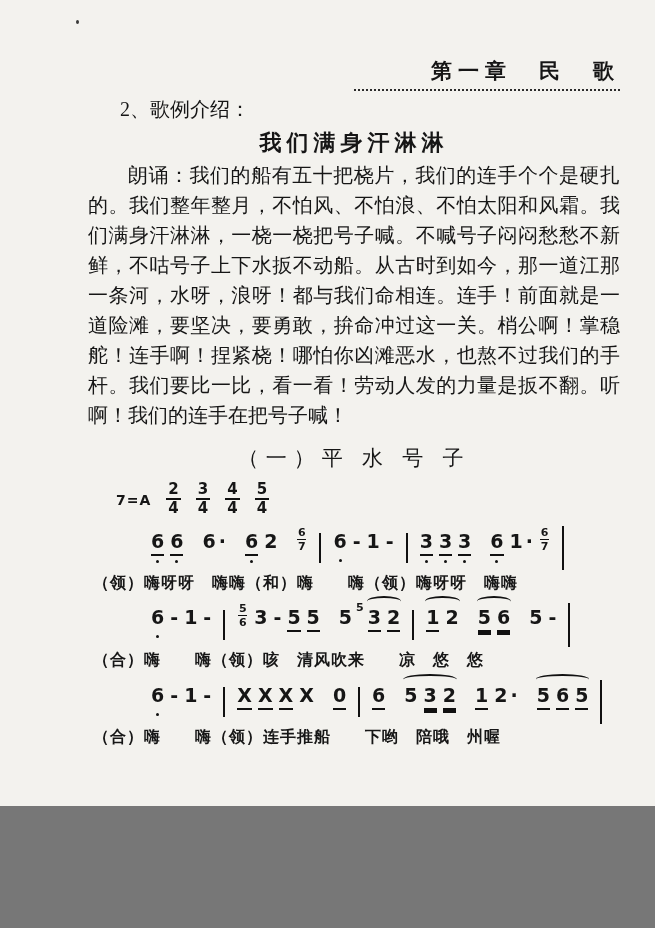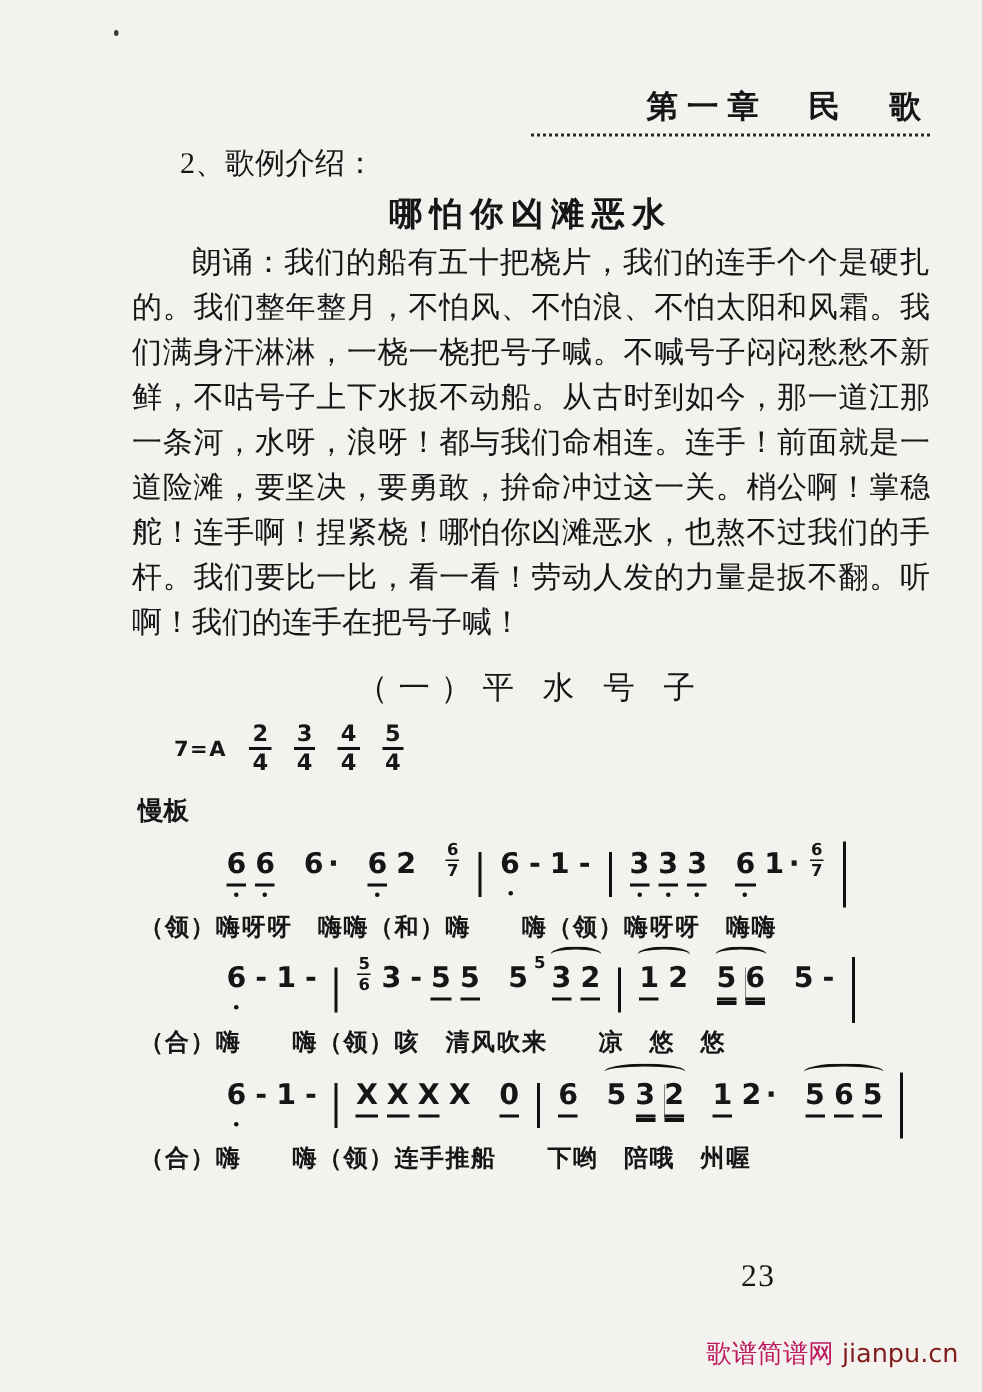--- a/index.html
+++ b/index.html
@@ -1,19 +1,19 @@
 <!DOCTYPE html>
 <html><head>
 <meta charset="utf-8">
 <style>
   html,body{margin:0;padding:0;}
   body{background:#777;}
   .page{
     position:relative;
-    width:655px;height:928px;
+    width:655px;height:806px;
     background:#f3f2ee;
     color:#161616;
     font-family:"Liberation Serif","DejaVu Serif",serif;
     overflow:hidden;
     margin:0 auto;
     box-sizing:border-box;
   }
   .inner{padding:58px 35px 0 88px;box-sizing:border-box;}
   .chapter{
     text-align:right;font-weight:bold;font-size:21px;letter-spacing:6px;
@@ -79,21 +79,21 @@
   <div class="speck"></div>
 
   <div class="inner">
 
     <div class="chapter">第一章　民　歌</div>
     <div class="dotline"></div>
 
 
     <div class="list-intro">2、歌例介绍：</div>
 
-    <div class="song-title">哪怕你凶滩恶水</div>
+    <div class="song-title">我们满身汗淋淋</div>
 
     <p class="p recitation">朗诵：我们的船有五十把桡片，我们的连手个个是硬扎的。我们整年整月，不怕风、不怕浪、不怕太阳和风霜。我们满身汗淋淋，一桡一桡把号子喊。不喊号子闷闷愁愁不新鲜，不咕号子上下水扳不动船。从古时到如今，那一道江那一条河，水呀，浪呀！都与我们命相连。连手！前面就是一道险滩，要坚决，要勇敢，拚命冲过这一关。梢公啊！掌稳舵！连手啊！捏紧桡！哪怕你凶滩恶水，也熬不过我们的手杆。我们要比一比，看一看！劳动人发的力量是扳不翻。听啊！我们的连手在把号子喊！</p>
 
     <div class="section-title">（一）平 水 号 子</div>
 
     <div class="keyline">
       <span class="keysig">7=A</span>
       <span id="meters" style="display:inline-flex;">
           <span class="meter">
             <span>2</span>
@@ -107,21 +107,20 @@
             <span>4</span>
             <span class="bot">4</span>
           </span>
           <span class="meter">
             <span>5</span>
             <span class="bot">4</span>
           </span>
         </span>
     </div>
 
-    <div class="tempo">慢板</div>
 
     <div id="music-lines">
         <div class="mline">
           <div class="notes">
             <span class="n u1 db">6</span>
             <span class="n u1 db">6</span>
             <span class="msp"></span>
             <span class="n">6</span>
             <span class="dadot">·</span>
             <span class="msp"></span>

